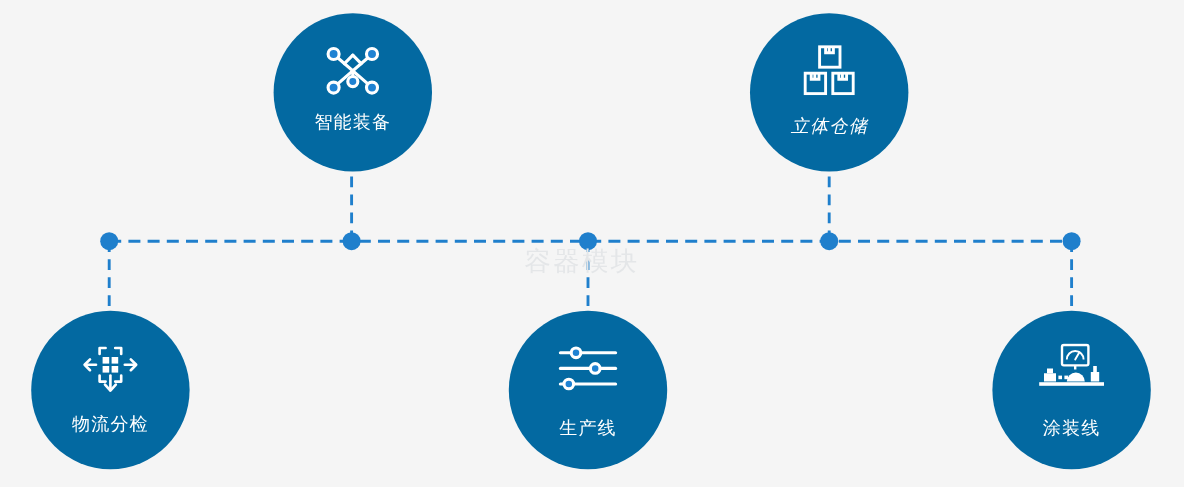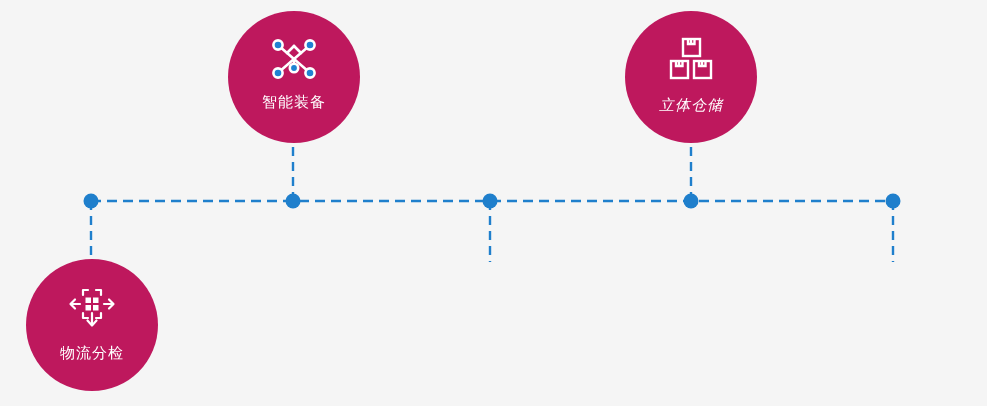--- a/index.html
+++ b/index.html
@@ -41,21 +41,21 @@
     white-space: nowrap;
     user-select: none;
   }
 
   
   .node {
     position: absolute;
     width: 132px;
     height: 132px;
     border-radius: 50%;
-    background: #be185d;
+    background: #0369a1;
     display: flex;
     flex-direction: column;
     align-items: center;
     justify-content: flex-start;
     box-sizing: border-box;
   }
   .node .icon-wrap {
     width: 62px;
     height: 52px;
     margin-top: 22px;
@@ -109,20 +109,21 @@
 
     <line x1="893" y1="201" x2="893" y2="262" stroke="#1f7fcc" stroke-width="2.4" stroke-dasharray="9 6"></line>
 
     <circle cx="91" cy="201" r="7.5" fill="#1f7fcc"></circle>
     <circle cx="293" cy="201" r="7.5" fill="#1f7fcc"></circle>
     <circle cx="490" cy="201" r="7.5" fill="#1f7fcc"></circle>
     <circle cx="691" cy="201" r="7.5" fill="#1f7fcc"></circle>
     <circle cx="893" cy="201" r="7.5" fill="#1f7fcc"></circle>
   </svg>
 
+  <div class="watermark">容器模块</div>
 
   <div class="node" id="node-intelligent-equipment">
     <div class="icon-wrap">
       <svg width="48" height="42" viewBox="0 0 48 42">
         <g fill="none" stroke="#ffffff" stroke-width="2.6" stroke-linecap="round">
           <line x1="9" y1="8" x2="39" y2="34"></line>
           <line x1="39" y1="8" x2="9" y2="34"></line>
           <line x1="17" y1="15" x2="24" y2="8"></line>
           <line x1="24" y1="8" x2="31" y2="15"></line>
           <line x1="24" y1="27" x2="24" y2="21"></line>
@@ -181,15 +182,58 @@
           <rect x="18.5" y="13.5" width="5.5" height="5.5"></rect>
           <rect x="26" y="13.5" width="5.5" height="5.5"></rect>
           <rect x="18.5" y="21" width="5.5" height="5.5"></rect>
           <rect x="26" y="21" width="5.5" height="5.5"></rect>
         </g>
       </svg>
     </div>
     <div class="node-label">物流分检</div>
   </div>
 
-
+  <div class="node" id="node-production-line">
+    <div class="icon-wrap">
+      <svg width="52" height="40" viewBox="0 0 52 40">
+        <g stroke="#ffffff" stroke-width="2.6" stroke-linecap="round" fill="none">
+          <line x1="3" y1="7" x2="49" y2="7"></line>
+          <line x1="3" y1="20" x2="49" y2="20"></line>
+          <line x1="3" y1="33" x2="49" y2="33"></line>
+        </g>
+        <g fill="#1f82d2" stroke="#ffffff" stroke-width="2.6">
+          <circle cx="16" cy="7" r="4"></circle>
+          <circle cx="32" cy="20" r="4"></circle>
+          <circle cx="10" cy="33" r="4"></circle>
+        </g>
+      </svg>
+    </div>
+    <div class="node-label">生产线</div>
+  </div>
+
+  <div class="node" id="node-painting-line">
+    <div class="icon-wrap">
+      <svg width="56" height="42" viewBox="0 0 56 42">
+
+        <rect x="20" y="1.5" width="22" height="17" rx="1.5" fill="none" stroke="#ffffff" stroke-width="2"></rect>
+        <path d="M24 13.5 a7 7 0 0 1 14 0" fill="none" stroke="#ffffff" stroke-width="1.6"></path>
+        <line x1="31" y1="13.5" x2="34.5" y2="7.5" stroke="#ffffff" stroke-width="1.6" stroke-linecap="round"></line>
+
+        <line x1="31" y1="18.5" x2="31" y2="22" stroke="#ffffff" stroke-width="2"></line>
+
+        <path d="M24 32 a7.5 7.5 0 0 1 15 0 z" fill="#ffffff"></path>
+
+        <path d="M5 32 v-7 h10 v7 z" fill="#ffffff"></path>
+        <path d="M7.5 25 v-4 h5 v4" fill="#ffffff"></path>
+
+        <path d="M44 32 v-8 h7 v8 z" fill="#ffffff"></path>
+        <rect x="46" y="19" width="3" height="5" fill="#ffffff"></rect>
+
+        <rect x="17" y="27" width="3" height="3" fill="#ffffff"></rect>
+        <rect x="22" y="27" width="3" height="3" fill="#ffffff"></rect>
+
+        <rect x="1" y="32.5" width="54" height="3" fill="#ffffff"></rect>
+      </svg>
+    </div>
+    <div class="node-label">涂装线</div>
+  </div>
 
 </div>
 
 </body></html>

